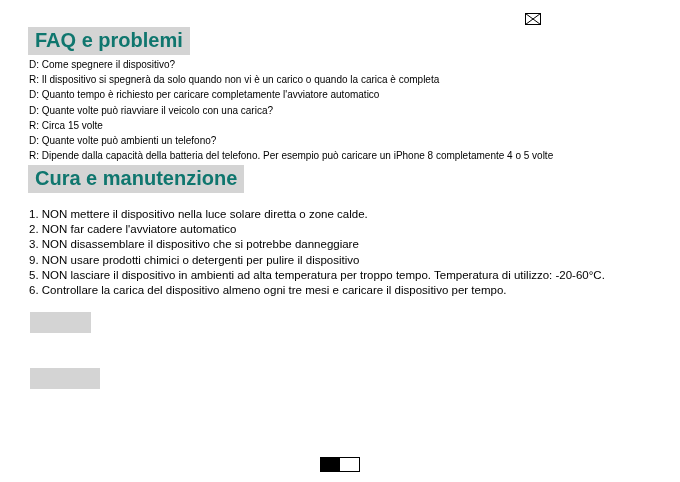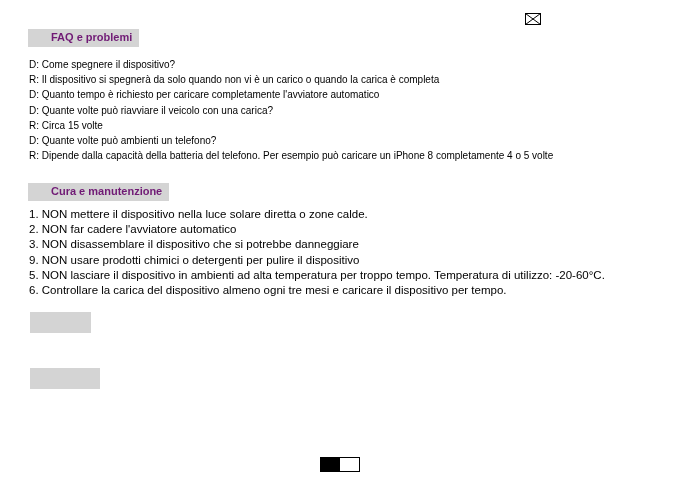--- a/index.html
+++ b/index.html
@@ -25,35 +25,35 @@
   .envelope-icon {
     position: absolute;
     left: 525px;
     top: 11px;
     width: 16px;
     height: 12px;
   }
   .section-heading {
     display: inline-block;
     background: #d4d4d4;
-    font-size: 11px;
+    font-size: 20px;
     font-weight: bold;
-    padding: 2px 7px 3px 23px;
+    padding: 2px 7px 3px 7px;
     line-height: 1.15;
-    color: #701a75;
+    color: #0f766e;
   }
   .heading-wrap-faq {
     position: absolute;
     left: 28px;
     top: 27px;
   }
   .heading-wrap-cura {
     position: absolute;
     left: 28px;
-    top: 181px;
+    top: 165px;
     border-radius: 7px;
   }
   .faq-list {
     position: absolute;
     left: 29px;
     top: 57px;
     width: 630px;
   }
   .faq-line {
     font-size: 10px;

